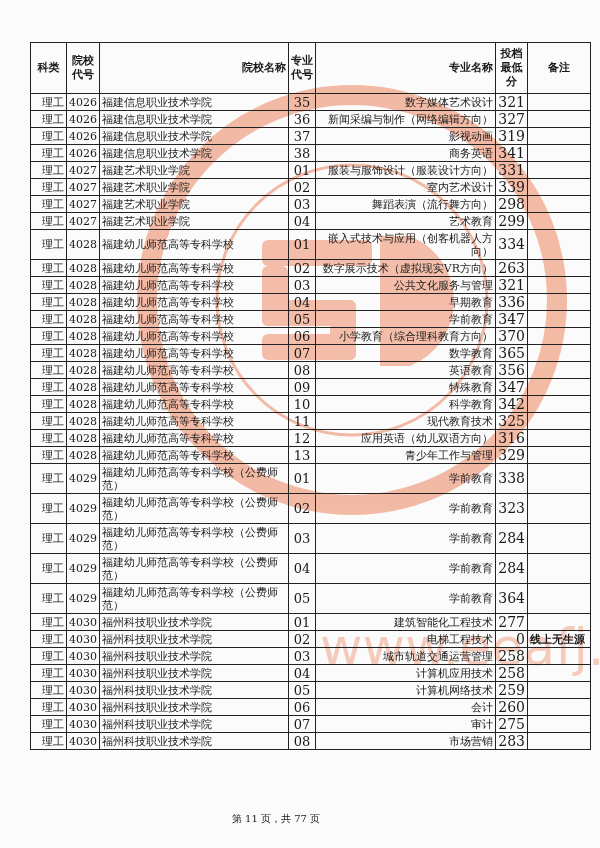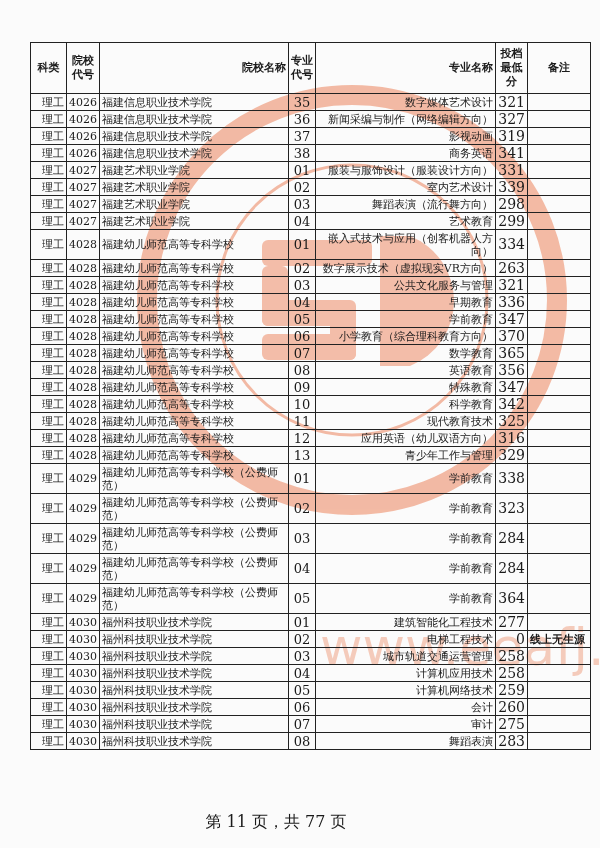--- a/index.html
+++ b/index.html
@@ -20,21 +20,21 @@
   .page-table tr.r1 td { height: 16px; }
   .page-table tr.r2 td { height: 29px; }
   .c-cat { width: 31px; text-align: right; }
   .c-code { width: 26px; text-align: center; font-size: 11px; }
   .c-school { width: 184px; text-align: left; }
   .c-mcode { width: 22px; text-align: center; font-size: 13px; }
   .c-major { width: 175px; text-align: right; }
   .c-score { width: 27px; text-align: right; font-size: 14px; }
   .c-note { width: 58px; text-align: left; font-weight: bold; }
   .footer {
-    position: absolute; left: 0; width: 552px; top: 812px; text-align: center; font-size: 16px; z-index: 1;
+    position: absolute; left: 0; width: 552px; top: 812px; text-align: center; font-size: 10px; z-index: 1;
   }
 </style>
 </head>
 <body>
 
 <svg class="watermark" viewBox="0 0 600 848">
   <g fill="none" stroke="#f0a487" opacity="0.75">
     <circle cx="352" cy="300" r="205" stroke-width="20"></circle>
     <circle cx="352" cy="300" r="135" stroke-width="3"></circle>
   </g>
@@ -357,20 +357,20 @@
         <td class="c-mcode">07</td>
         <td class="c-major">审计</td>
         <td class="c-score">275</td>
         <td class="c-note"></td>
       </tr>
       <tr class="r1">
         <td class="c-cat">理工</td>
         <td class="c-code">4030</td>
         <td class="c-school">福州科技职业技术学院</td>
         <td class="c-mcode">08</td>
-        <td class="c-major">舞蹈表演</td>
+        <td class="c-major">市场营销</td>
         <td class="c-score">283</td>
         <td class="c-note"></td>
       </tr>
     </tbody>
 </table>
 
 <div class="footer">第 11 页，共 77 页</div>
 
 </body></html>

